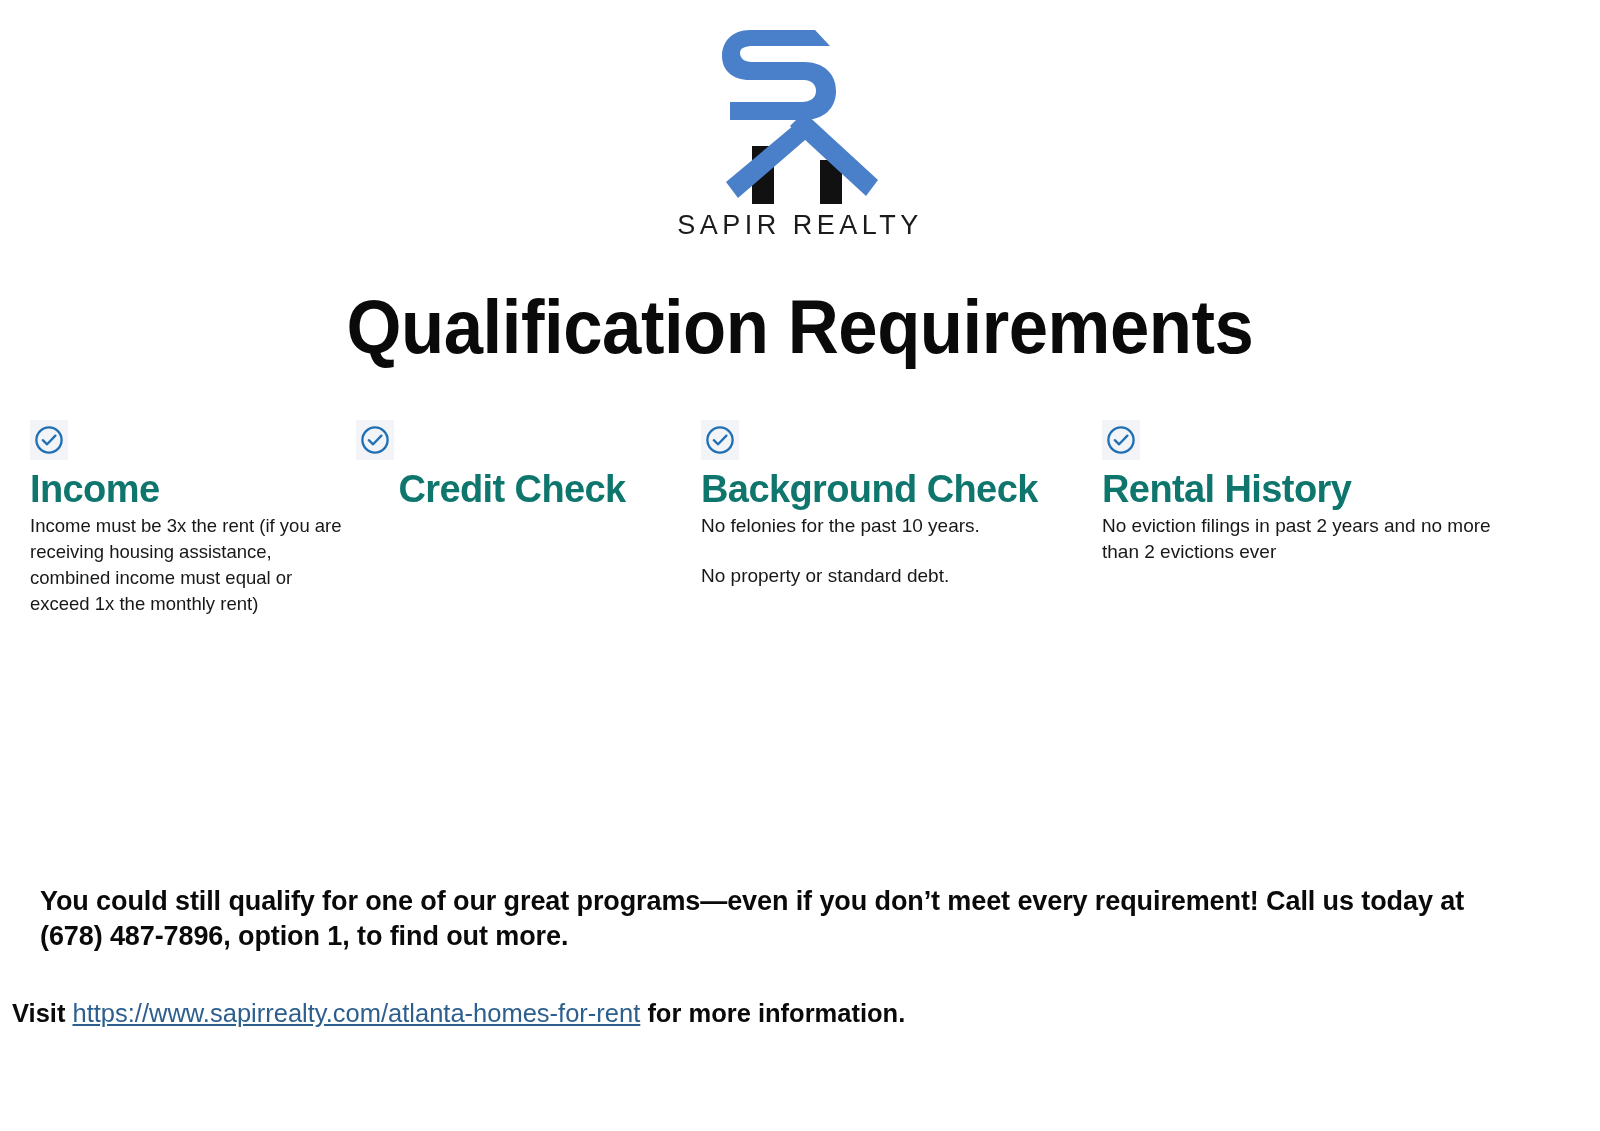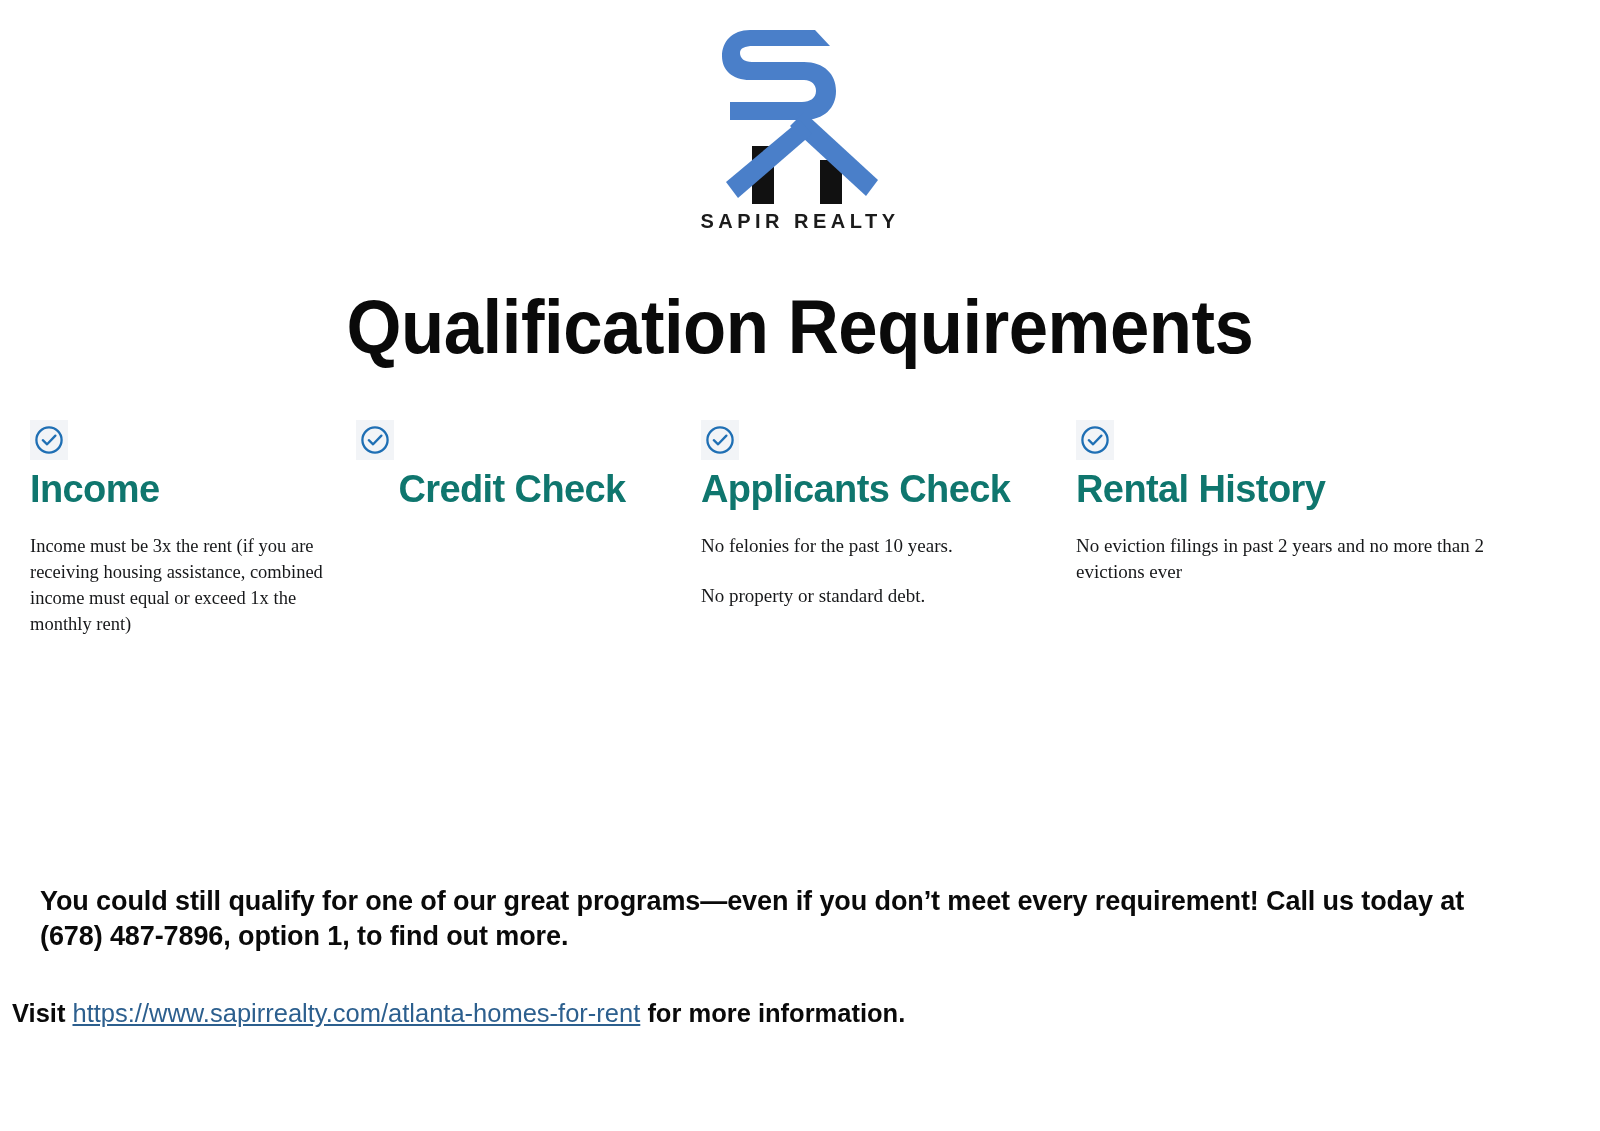--- a/index.html
+++ b/index.html
@@ -28,22 +28,22 @@
     align-items: center;
   }
   .logo-mark {
     width: 160px;
     height: 176px;
     display: block;
   }
   .logo-wordmark {
     margin-top: 6px;
     font-family: "Liberation Sans", sans-serif;
-    font-size: 20px;
-    font-weight: 700;
+    font-size: 27px;
+    font-weight: 400;
     letter-spacing: 4.5px;
     color: #1b1b1b;
     white-space: nowrap;
   }
 
   
   .page-title {
     position: absolute;
     top: 284px;
     left: 0;
@@ -66,21 +66,21 @@
     width: 1600px;
     height: 440px;
   }
   .col {
     position: absolute;
     top: 0;
   }
   .col-0 { left: 30px;   width: 312px; }
   .col-1 { left: 356px;  width: 312px; text-align: center; }
   .col-2 { left: 701px;  width: 400px; }
-  .col-3 { left: 1076px; width: 418px; }
+  .col-3 { left: 1102px; width: 418px; }
 
   .check-badge {
     width: 38px;
     height: 40px;
     background: #f2f4f7;
     display: flex;
     align-items: center;
     justify-content: center;
   }
   .check-badge svg { display: block; }
@@ -92,22 +92,22 @@
     line-height: 44px;
     font-weight: 700;
     letter-spacing: -0.6px;
     color: #0f766e;
     white-space: nowrap;
   }
   .col-2 .col-heading { font-size: 38px; }
   .col-3 .col-heading { font-size: 38px; }
 
   .col-body {
-    margin-top: 22px;
-    font-family: Liberation Serif, serif;
+    margin-top: 2px;
+    font-family: Liberation Sans, sans-serif;
     font-size: 18.5px;
     line-height: 26px;
     font-weight: 400;
     color: #17181a;
   }
   .col-body p { margin: 0 0 24px 0; }
   .col-body p:last-child { margin-bottom: 0; }
   .col-2 .col-body { font-size: 19px; }
   .col-3 .col-body { font-size: 19px; }
 
@@ -193,21 +193,21 @@
     </div>
   </div>
 
   <div class="col col-2">
     <div class="check-badge">
       <svg width="30" height="30" viewBox="0 0 30 30">
         <circle cx="15" cy="15" r="12.6" fill="none" stroke="#1f6fb4" stroke-width="2.3"></circle>
         <path d="M8.8 15.2 L13.1 19.3 L21.4 10.6" fill="none" stroke="#1f6fb4" stroke-width="2.3" stroke-linecap="round" stroke-linejoin="round"></path>
       </svg>
     </div>
-    <div class="col-heading">Applicants Check</div>
+    <div class="col-heading">Background Check</div>
     <div class="col-body">
       <p>No felonies for the past 10 years.</p>
       <p>No property or standard debt.</p>
     </div>
   </div>
 
   <div class="col col-3">
     <div class="check-badge">
       <svg width="30" height="30" viewBox="0 0 30 30">
         <circle cx="15" cy="15" r="12.6" fill="none" stroke="#1f6fb4" stroke-width="2.3"></circle>

